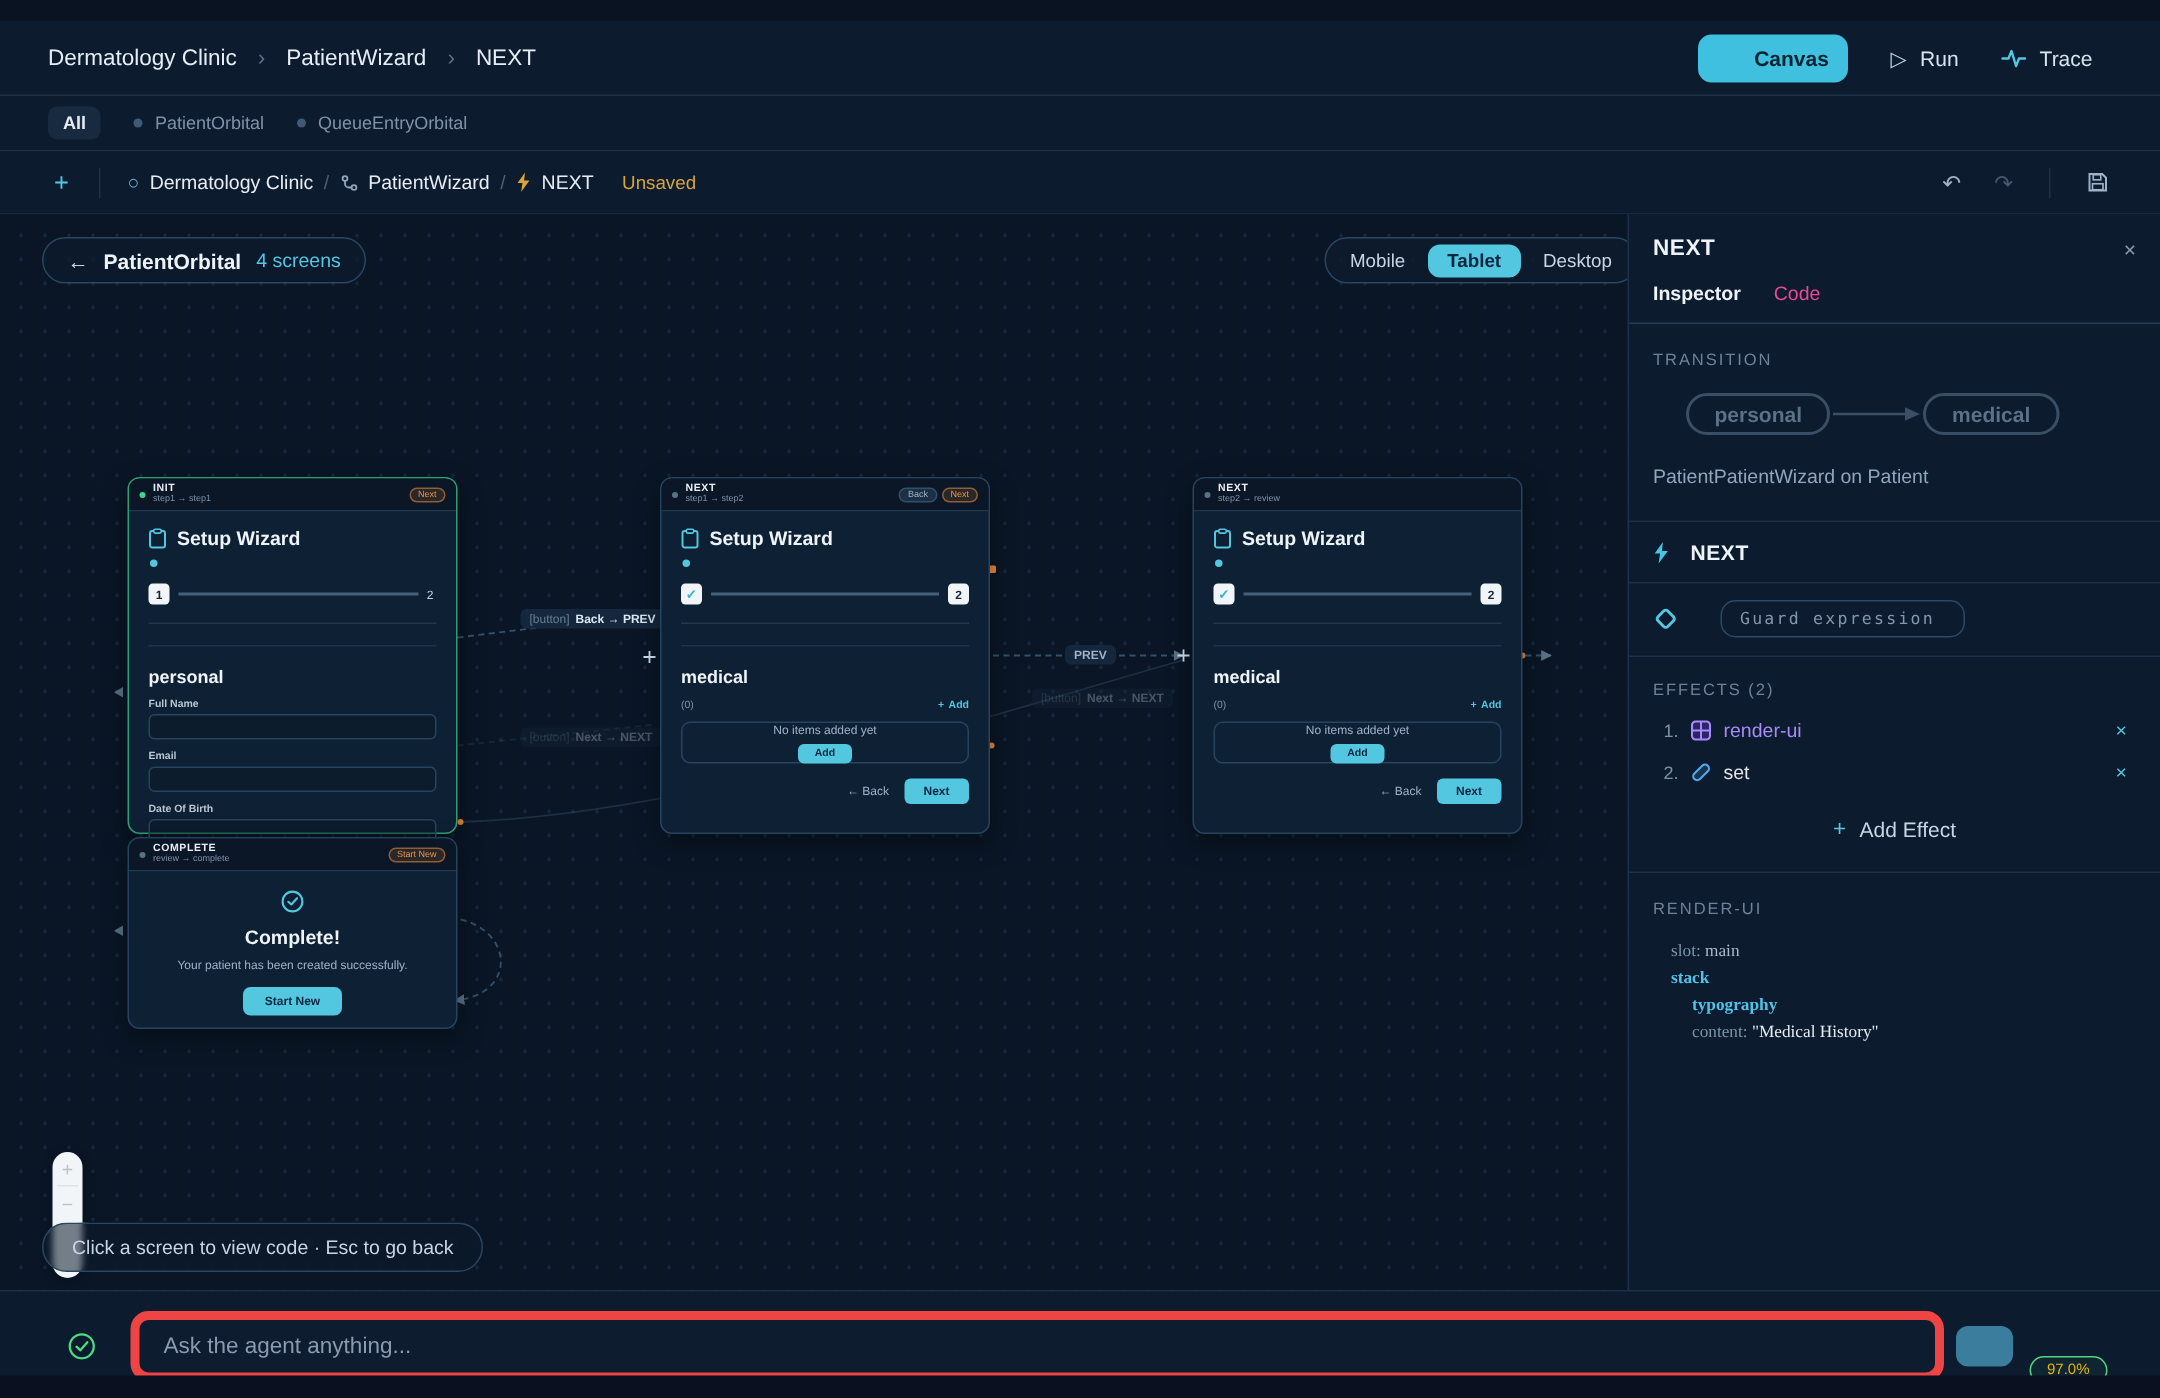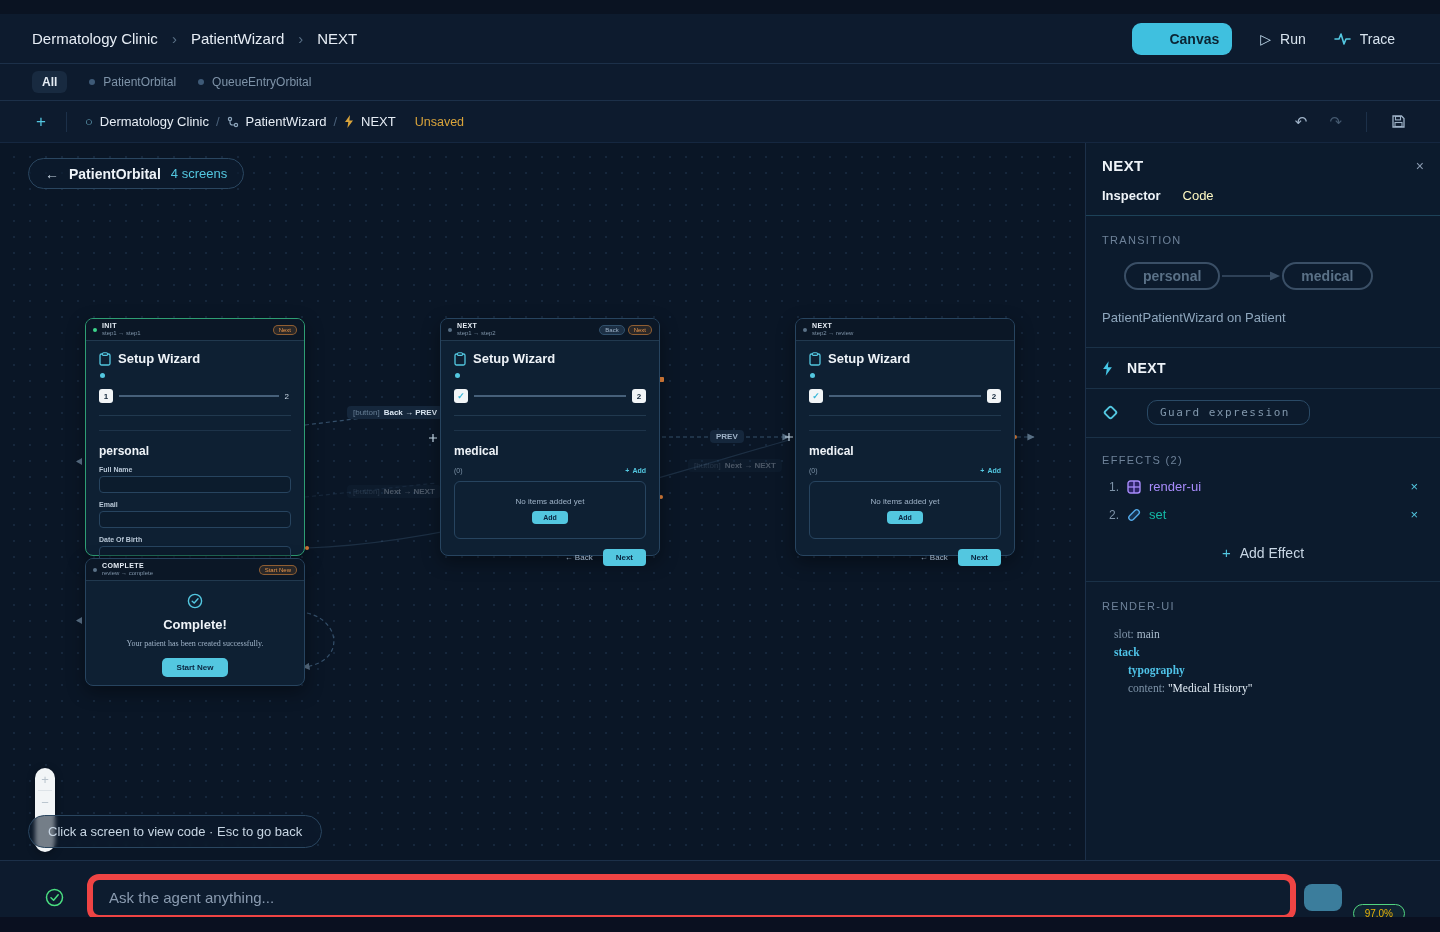--- a/index.html
+++ b/index.html
@@ -70,29 +70,29 @@
   .step-end-label { font-size:8px; color:#c8d6e4; padding-right:2px; }
   .chr { border:none; border-top:1px solid #21394f; margin:12px 0 0; }
   .chr2 { border:none; border-top:1px solid #1d3349; margin:14px 0 0; }
   .section-h { font-size:12px; font-weight:bold; color:#eef3f8; margin-top:13px; }
   .fgroup { margin-top:8px; }
   .flabel { font-size:7px; font-weight:bold; color:#b8c7d6; margin-bottom:3px; }
   .finput { height:17px; border:1px solid #27445f; border-radius:4px; background:rgba(10,22,38,.4); }
   .list-row { display:flex; align-items:center; margin-top:9px; }
   .list-count { font-size:7px; color:#7e93a8; }
   .add-link { margin-left:auto; color:#53c7e0; font-size:7px; font-weight:bold; display:flex; gap:3px; align-items:center; cursor:pointer; }
-  .empty-box { margin-top:7px; border:1px solid #27445f; border-radius:6px; height:58px; display:flex; flex-direction:column; align-items:center; justify-content:center; gap:5px; }
+  .empty-box { margin-top:7px; border:1px solid #27445f; border-radius:6px; height:28px; display:flex; flex-direction:column; align-items:center; justify-content:center; gap:5px; }
   .empty-text { font-size:8px; color:#9fb3c8; }
   .btn-cyan { background:#53c7e0; color:#0a2540; font-size:7px; font-weight:bold; border-radius:4px; padding:3px 11px; cursor:pointer; }
   .card-foot { display:flex; align-items:center; justify-content:flex-end; gap:10px; margin-top:10px; }
   .foot-back { font-size:8px; color:#9fb3c8; cursor:pointer; }
   .btn-next { background:#53c7e0; color:#0a2540; font-size:8px; font-weight:bold; border-radius:4px; padding:4px 13px; cursor:pointer; }
   .complete-body { padding:12px 14px 14px; display:flex; flex-direction:column; align-items:center; text-align:center; }
   .complete-title { font-size:13px; font-weight:bold; color:#eef3f8; margin-top:8px;text-align:center; }
-  .complete-msg { font-size:8px; color:#9fb3c8; margin-top:7px;font-family:Liberation Serif, serif; }
+  .complete-msg { font-size:8px; color:#9fb3c8; margin-top:7px; }
   .btn-startnew { margin-top:10px; background:#53c7e0; color:#0a2540; font-size:8px; font-weight:bold; border-radius:5px; padding:5px 15px; cursor:pointer; }
 
   
   .edge-label { position:absolute; background:#15273c; border-radius:4px; padding:2px 6px; font-size:8px; white-space:nowrap; display:flex; gap:4px; align-items:center; }
   .edge-label .pfx { color:#667e95; }
   .edge-label .lbl { color:#dbe7f3; font-weight:bold; }
   .edge-label.plain { color:#9fb3c8; font-weight:bold; }
   .edge-label.faint { opacity:.3; }
   .port { position:absolute; width:4px; height:4px; border-radius:50%; background:#e8853d; }
   .port.square { width:5px; height:5px; border-radius:1px; }
@@ -101,40 +101,40 @@
   .zoom-btn { width:100%; height:22px; display:flex; align-items:center; justify-content:center; color:#b7c2cc; font-size:13px; cursor:pointer; }
   .zoom-div { width:14px; height:1px; background:#dde3e8; }
   .canvas-tooltip { position:absolute; left:28px; top:672px; height:33px; display:flex; align-items:center; padding:0 19px; border:1px solid #2a4660; border-radius:17px; background:rgba(13,27,46,.55); backdrop-filter:blur(2px); font-size:13px; color:#c8d6e4; }
 
   
   .panel { position:absolute; top:143px; left:1085px; width:355px; height:717px; background:#0c1b2d; border-left:1px solid #1c3049; }
   .panel-head { display:flex; align-items:center; padding:14px 16px 0; }
   .panel-title { font-size:15px; font-weight:bold; color:#eef3f8; letter-spacing:.4px; }
   .panel-close { margin-left:auto; color:#8a9bb0; font-size:14px; cursor:pointer; }
   .panel-tabs { display:flex; gap:22px; padding:14px 16px 12px; font-size:13px; }
-  .ptab { color:#fef9c3; cursor:pointer; }
+  .ptab { color:#ec4899; cursor:pointer; }
   .ptab.active { color:#eef3f8; font-weight:bold; }
   .pdiv { border:none; border-top:1px solid #1d4258; }
   .pdiv2 { border:none; border-top:1px solid #1a3147; }
   .sec-label { font-size:11px; letter-spacing:1.3px; color:#6e8299; }
   .transition-sec { padding:18px 16px 0; }
   .trans-row { display:flex; align-items:center; margin:16px 0 0 22px; }
   .state-pill { border:2px solid #3a4f66; border-radius:999px; color:#5a7187; font-size:14px; font-weight:bold; padding:4px 17px; }
   .trans-ctx { margin:20px 0 22px; font-size:13px; color:#8fa7bd; }
   .event-row { display:flex; align-items:center; gap:14px; padding:12px 16px; }
   .event-name { font-size:14px; font-weight:bold; color:#eef3f8; letter-spacing:.4px; }
   .guard-row { display:flex; align-items:center; gap:28px; padding:11px 16px 12px; }
   .guard-input { width:163px; height:25px; background:transparent; border:1px solid #2a4a66; border-radius:10px; color:#9fb3c8; font-family:"DejaVu Sans Mono",monospace; font-size:11px; letter-spacing:1.5px; padding:0 12px; outline:none; }
   .guard-input::placeholder { color:#8298ad; }
   .effects-sec { padding:16px 16px 0; }
   .effect-row { display:flex; align-items:center; gap:8px; margin-top:13px; padding-left:7px; }
   .effect-num { font-size:12px; color:#7e93a8; }
   .effect-name { font-size:13px; }
   .effect-name.purple { color:#a78bfa; }
-  .effect-name.blue { color:#14b8a6; }
+  .effect-name.blue { color:#e5e5e5; }
   .effect-x { margin-left:auto; color:#53c7e0; font-size:13px; cursor:pointer; padding-right:6px; }
   .add-effect { display:flex; align-items:center; justify-content:center; gap:9px; margin:22px 0 20px; cursor:pointer; }
   .add-effect .plus { color:#53c7e0; font-size:15px; }
   .add-effect .txt { color:#c8d6e4; font-size:14px; }
   .renderui-sec { padding:18px 16px; }
   .code-block { margin-top:13px; font-family:Liberation Serif, serif; font-size:11.5px; line-height:18px; }
   .cl { white-space:pre; }
   .ind1 { padding-left:12px; }
   .ind2 { padding-left:26px; }
   .ck { color:#7e93a8; }
@@ -264,20 +264,25 @@
     <span class="port" style="left:305px; top:403px;"></span>
     <span class="port" style="left:659px; top:352px;"></span>
     <span class="port" style="left:1013px; top:292px;"></span>
 
     <div class="back-pill">
       <span class="back-arrow">←</span>
       <span class="back-title">PatientOrbital</span>
       <span class="back-count">4 screens</span>
     </div>
 
+    <div class="device-toggle">
+      <span class="device-btn">Mobile</span>
+      <span class="device-btn active">Tablet</span>
+      <span class="device-btn">Desktop</span>
+    </div>
 
     <div class="card active" style="left:85px; top:175px; height:238px;">
       <div class="card-head">
         <span class="st-dot green"></span>
         <div class="head-meta">
           <div class="card-state">INIT</div>
           <div class="card-trans">step1 → step1</div>
         </div>
         <div class="head-badges">
           <span class="badge orange">Next</span>

